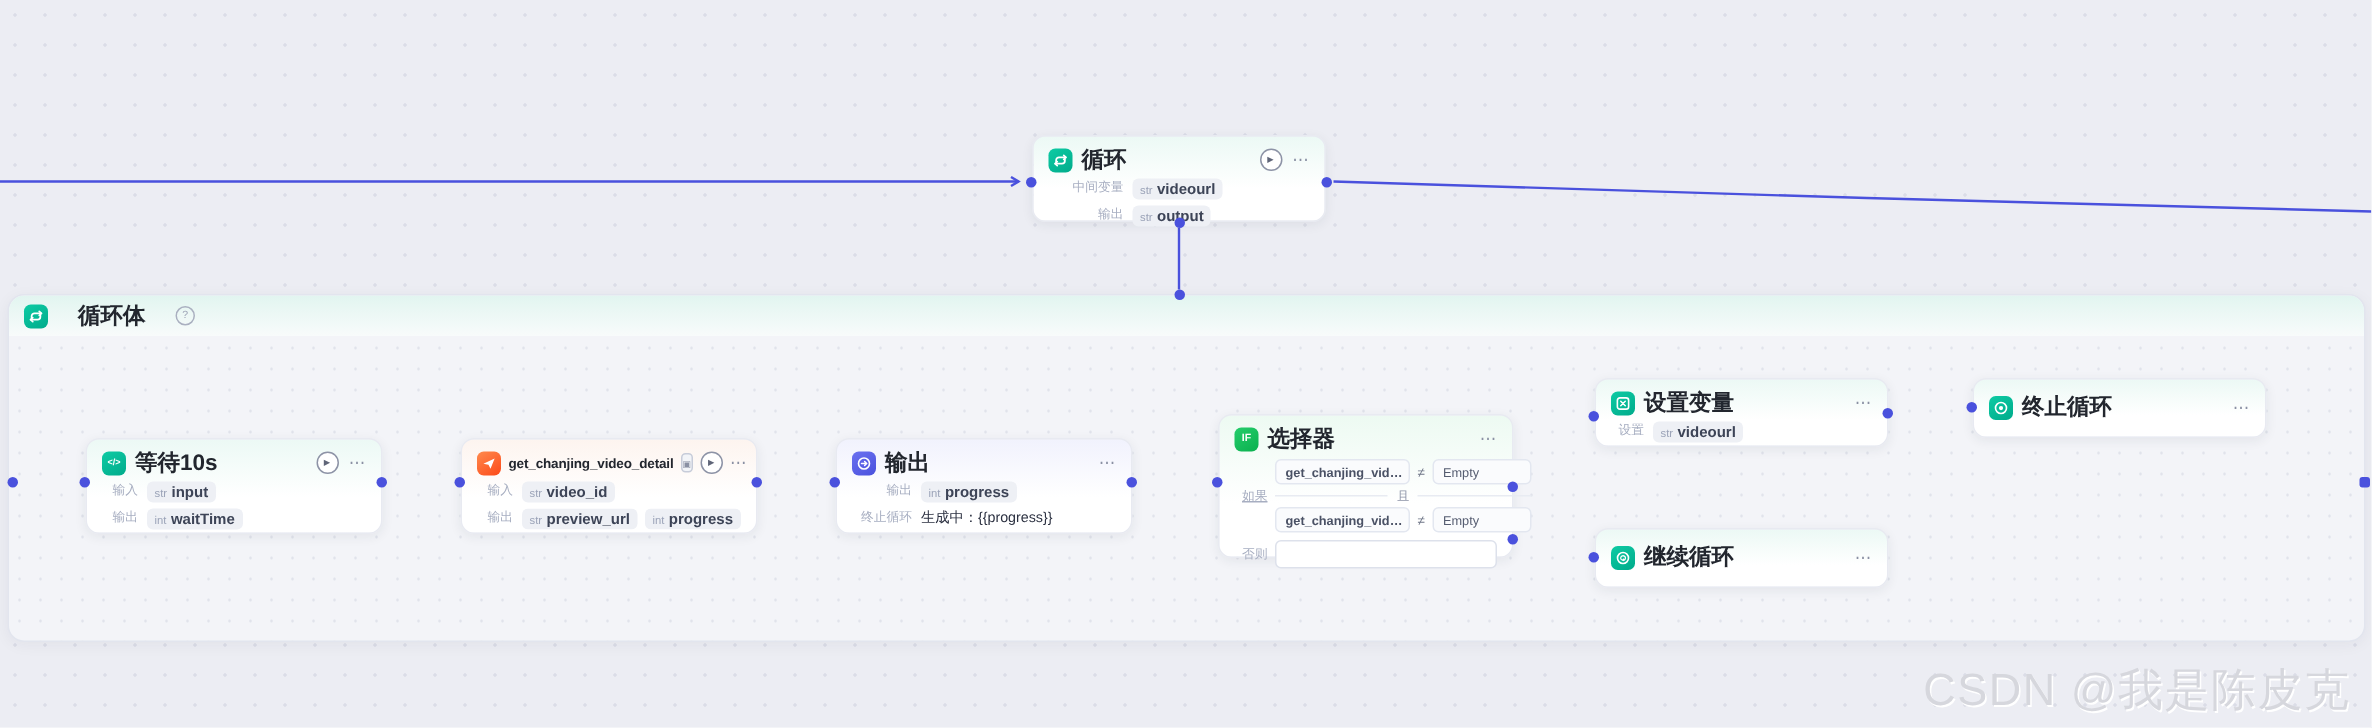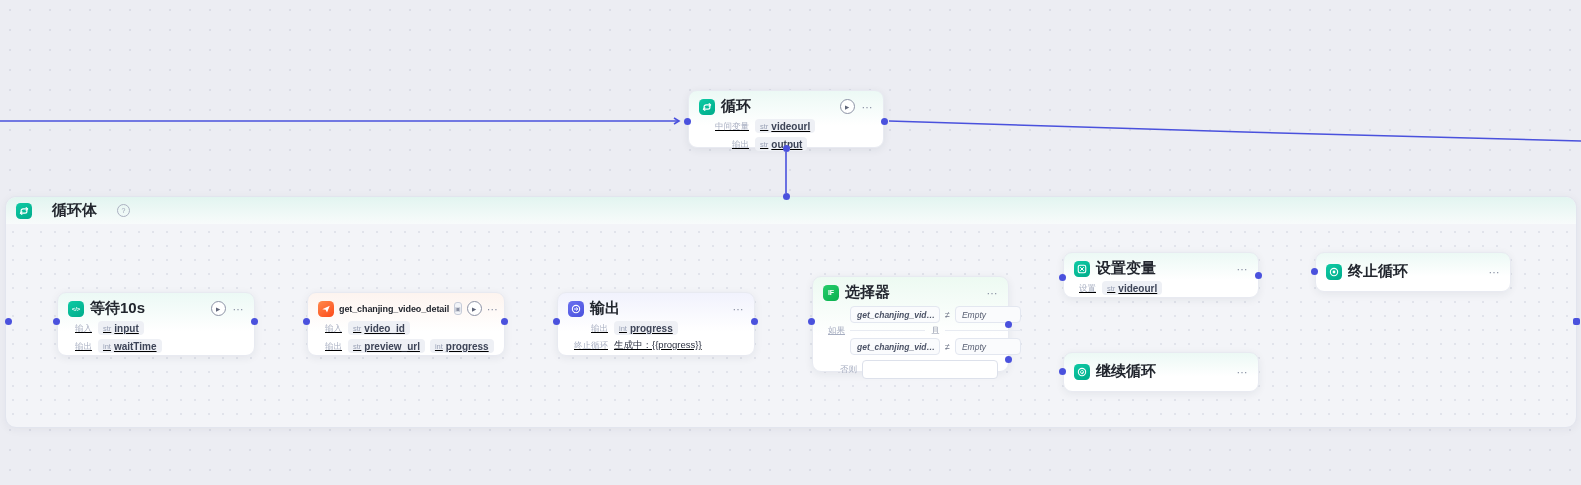--- a/index.html
+++ b/index.html
@@ -40,21 +40,21 @@
     width:13px; height:13px; border:1px solid #8d93a6; border-radius:50%;
     display:flex; align-items:center; justify-content:center;
     font-size:5.5px; color:#5f6578; background:#fff;
   }
   .dots { font-size:11px; color:#8a90a3; line-height:10px; letter-spacing:0.5px; }
   .badge {
     width:11px; height:11px; border:1px solid #c7ccd9; border-radius:3px;
     background:#f2f4f8; display:flex; align-items:center; justify-content:center;
     font-size:6px; color:#8a90a3;
   }
-  .node-row { display:flex; align-items:flex-end; gap:6px; margin-top:4px; min-height:13px;text-decoration:underline; }
+  .node-row { display:flex; align-items:flex-start; gap:6px; margin-top:4px; min-height:13px; }
   .row-label { font-size:8.5px; color:#a7aec1; text-align:right; flex:none; white-space:nowrap; }
   .w26 { width:24px; } .w52 { width:50px; } .w40 { width:40px; } .w24 { width:22px; }
   .tag {
     background:#eef0f5; border-radius:4px; padding:1.5px 5px;
     display:inline-flex; align-items:center; gap:3px; white-space:nowrap; flex:none;
   }
   .tag-type { font-size:7.5px; color:#9ba3b8; }
   .tag-name { font-size:10px; font-weight:bold; color:#3d4457; }
   .tag-dim { opacity:.45; }
   .tags-clip { display:flex; gap:5px; overflow:hidden; align-items:center; flex:1; }
@@ -79,21 +79,21 @@
     width:11px; height:11px; border:1px solid #aab0c0; border-radius:50%;
     display:flex; align-items:center; justify-content:center;
     font-size:7px; color:#9aa1b4; background:transparent;
   }
 
   
   .cond-row { display:flex; align-items:center; gap:5px; margin-top:0; }
   .cond-pill {
     background:#fafbfd; border:1px solid #e3e7f0; border-radius:4px;
     font-size:8.5px; color:#4a5165; font-weight:bold;
-    padding:2.5px 6px; white-space:nowrap; overflow:hidden;font-style:italic;
+    padding:2.5px 6px; white-space:nowrap; overflow:hidden;
   }
   .cond-left { width:76px; }
   .cond-right { width:52px; font-weight:normal; color:#555c70; }
   .cond-op { font-size:9px; color:#707789; flex:none; }
   .and-row { display:flex; align-items:center; gap:6px; margin:2px 0; }
   .and-row .rule { flex:1; height:1px; background:#e8ebf2; }
   .and-label { font-size:8px; color:#8d94a8; }
   .else-input {
     flex:1; height:17px; background:#fff; border:1px solid #dde1eb; border-radius:4px;
   }
@@ -297,21 +297,21 @@
           <span class="and-label">且</span>
           <span class="rule"></span>
         </div>
         <div class="cond-row">
           <span class="cond-pill cond-left">get_chanjing_vid…</span>
           <span class="cond-op">≠</span>
           <span class="cond-pill cond-right">Empty</span>
         </div>
       </div>
     </div>
-    <div style="display:flex; gap:5px; margin-top:5px; align-items:center;margin-left:12px;">
+    <div style="display:flex; gap:5px; margin-top:5px; align-items:center;">
       <span class="row-label w24">否则</span>
       <span class="else-input"></span>
     </div>
   </div>
 
   <div class="node tint-teal" style="left:1063px; top:252px; width:196px; height:46px;">
     <div class="node-header">
       <span class="node-icon ic-teal">
         <svg class="icon-svg" width="10" height="10" viewBox="0 0 12 12">
             <rect x="1.5" y="1.5" width="9" height="9" rx="2" fill="none" stroke="#fff" stroke-width="1.3"></rect>
@@ -375,14 +375,15 @@
   <span class="port" style="left:553px; top:318px;"></span>
   <span class="port" style="left:751px; top:318px;"></span>
   <span class="port" style="left:808px; top:318px;"></span>
   <span class="port" style="left:1005px; top:321px;"></span>
   <span class="port" style="left:1005px; top:356px;"></span>
   <span class="port" style="left:1059px; top:274px;"></span>
   <span class="port" style="left:1255px; top:272px;"></span>
   <span class="port" style="left:1311px; top:268px;"></span>
   <span class="port" style="left:1059px; top:368px;"></span>
 
+  <div class="watermark">CSDN @我是陈皮克</div>
 
 </div>
 
 </body></html>

